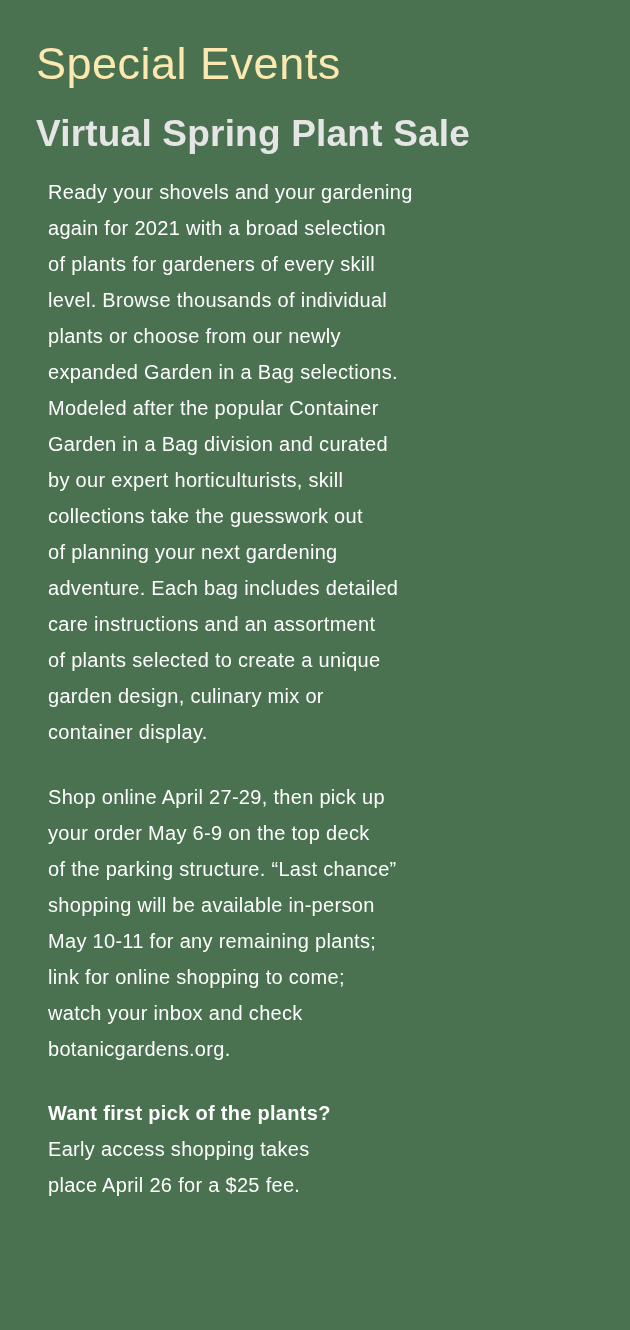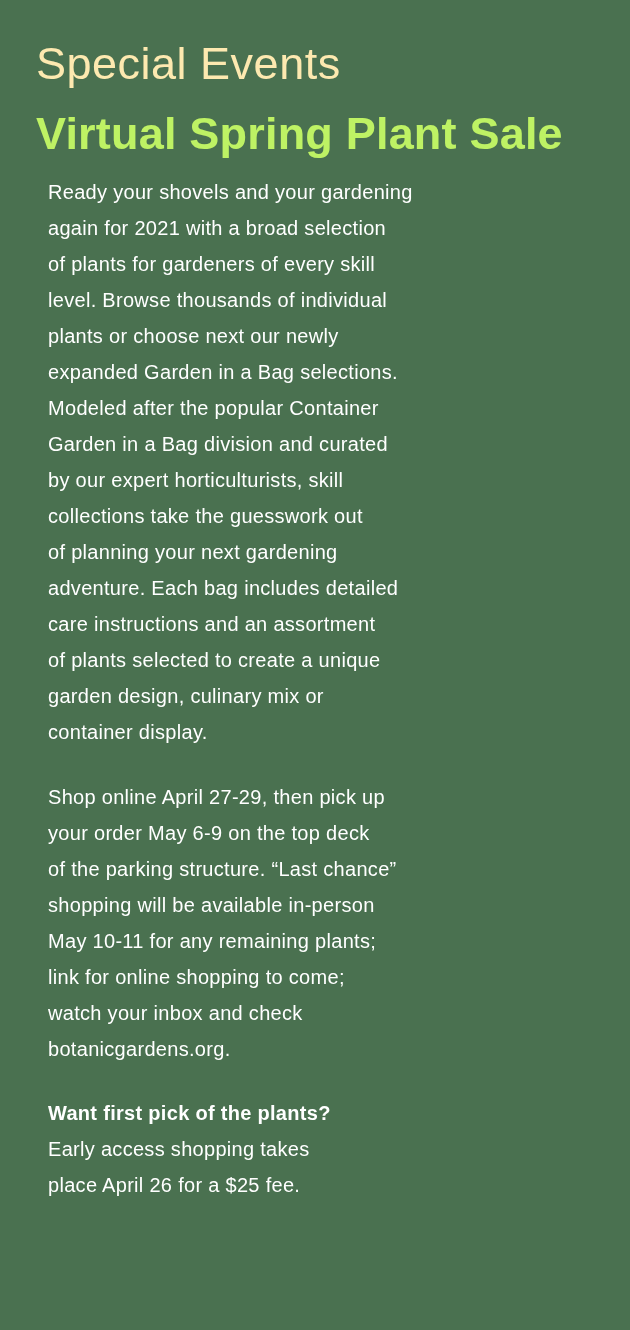--- a/index.html
+++ b/index.html
@@ -24,25 +24,25 @@
     .section-title {
       margin: 0;
       font-size: 45px;
       font-weight: 400;
       line-height: 60px;
       letter-spacing: 0.5px;
       color: #fde9b0;
     }
     .event-title {
       margin: 14px 0 0 0;
-      font-size: 45px;
+      font-size: 37px;
       font-weight: 700;
       line-height: 52px;
       letter-spacing: 0.2px;
-      color: #bef264;
+      color: #e5e5e5;
     }
     .para {
       margin: 12px;
       font-size: 20px;
       line-height: 36px;
       letter-spacing: 0.3px;
       color: #ffffff;
     }
     .para .line { display: block; white-space: nowrap; }
     .para-1 { margin-top: 14px; }
@@ -59,21 +59,21 @@
 
 <div class="panel">
   <h1 class="section-title">Special Events</h1>
   <h2 class="event-title">Virtual Spring Plant Sale</h2>
 
   <p class="para para-1">
     <span class="line">Ready your shovels and your gardening</span>
     <span class="line">again for 2021 with a broad selection</span>
     <span class="line">of plants for gardeners of every skill</span>
     <span class="line">level. Browse thousands of individual</span>
-    <span class="line">plants or choose next our newly</span>
+    <span class="line">plants or choose from our newly</span>
     <span class="line">expanded Garden in a Bag selections.</span>
     <span class="line">Modeled after the popular Container</span>
     <span class="line">Garden in a Bag division and curated</span>
     <span class="line">by our expert horticulturists, skill</span>
     <span class="line">collections take the guesswork out</span>
     <span class="line">of planning your next gardening</span>
     <span class="line">adventure. Each bag includes detailed</span>
     <span class="line">care instructions and an assortment</span>
     <span class="line">of plants selected to create a unique</span>
     <span class="line">garden design, culinary mix or</span>

